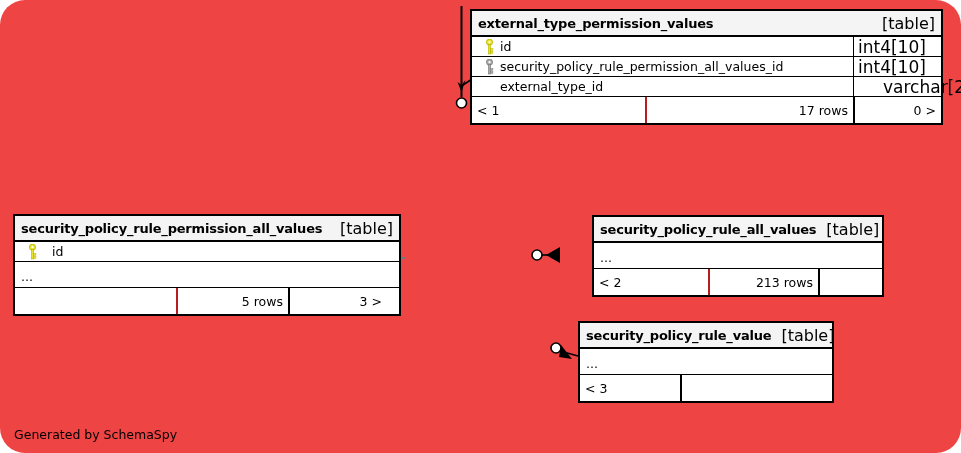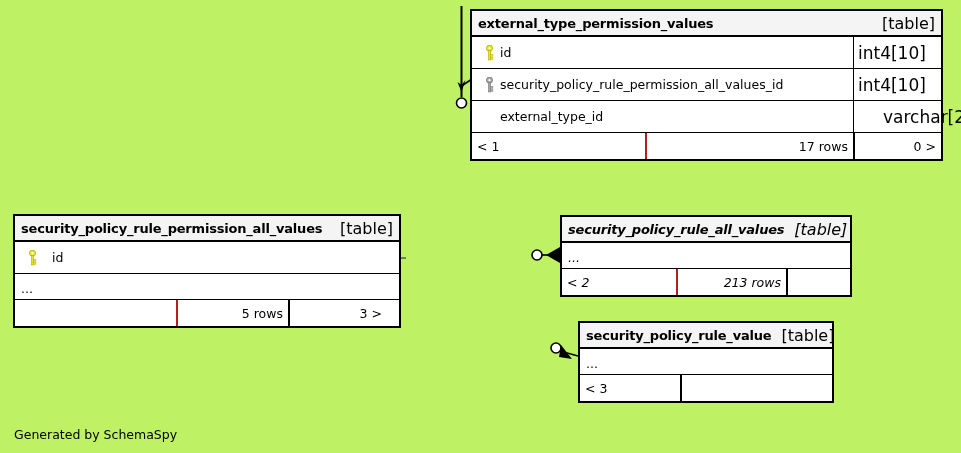--- a/index.html
+++ b/index.html
@@ -4,23 +4,24 @@
 <style>
   html, body {
     margin: 0;
     padding: 0;
     background: #ffffff;
   }
   #canvas {
     position: relative;
     width: 961px;
     height: 453px;
-    background: #bef264;
+    background: #ef4444;
     font-family: "DejaVu Sans", "Liberation Sans", sans-serif;
     overflow: hidden;
+    border-radius: 25px;
   }
 
   
   .er-table {
     position: absolute;
     box-sizing: border-box;
     border: 2px solid #000000;
     background: #ffffff;
     font-size: 12.5px;
     color: #000000;
@@ -45,21 +46,21 @@
     font-size: 16px;
     font-weight: normal;
     white-space: nowrap;
     padding-left: 10px;
   }
 
   .tbl-row {
     display: flex;
     align-items: center;
     border-bottom: 1px solid #000000;
-    height: 32px;
+    height: 20px;
     box-sizing: border-box;
     background: #ffffff;
   }
   .tbl-row.thin {
     height: 26px;
   }
   .col-name {
     flex: 1 1 auto;
     display: flex;
     align-items: center;
@@ -249,21 +250,21 @@
   </div>
 
   <div class="conn" style="left:531px; top:243px; width:34px; height:24px;">
     <svg width="34" height="24" viewBox="0 0 34 24">
       <circle cx="6" cy="12" r="5" fill="#ffffff" stroke="#000000" stroke-width="1.6"></circle>
       <path d="M 11 12 L 29 12" stroke="#000000" stroke-width="1.6" fill="none"></path>
       <path d="M 29 4 L 29 20 L 15 12 Z" fill="#000000"></path>
     </svg>
   </div>
 
-  <div class="er-table" style="left:560px; top:215px; width:292px;font-style:italic;">
+  <div class="er-table" style="left:592px; top:215px; width:292px;">
     <div class="tbl-header">
       <span class="tbl-name">security_policy_rule_all_values</span>
       <span class="tbl-tag">[table]</span>
     </div>
 
     <div class="tbl-row thin ellipsis-row">…</div>
 
     <div class="tbl-footer">
       <div class="foot-cell foot-left" style="width:114px;">&lt; 2</div>
       <div class="foot-cell foot-mid" style="width:110px;">213 rows</div>

